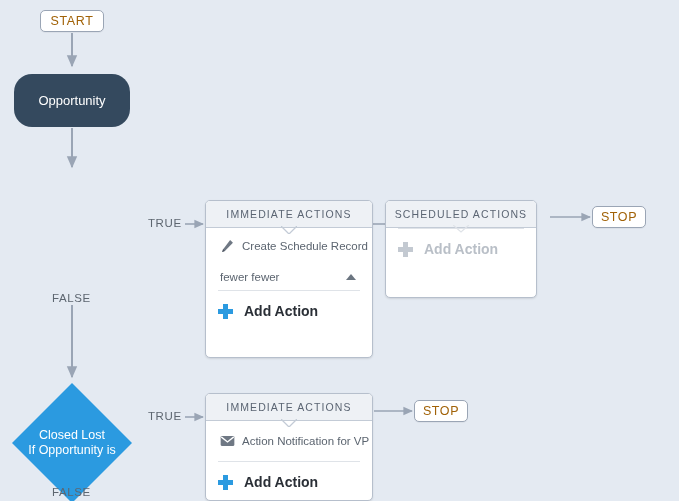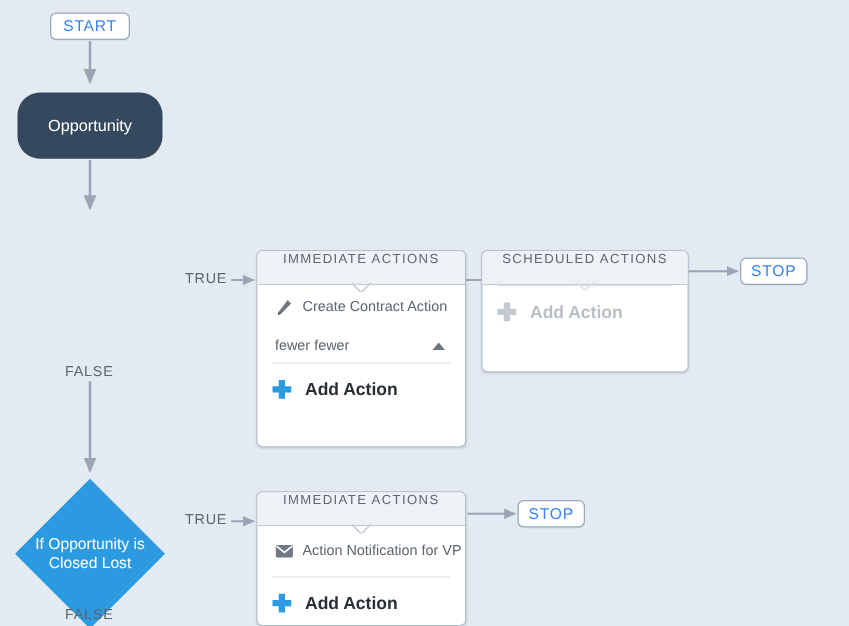--- a/index.html
+++ b/index.html
@@ -21,21 +21,21 @@
     height: 501px;
   }
   .abs { position: absolute; }
 
   
   .pill {
     box-sizing: border-box;
     background: #ffffff;
     border: 1px solid #9aa5b5;
     border-radius: 5px;
-    color: #3b82f6;
+    color: #a16207;
     font-size: 12.5px;
     letter-spacing: 0.6px;
     text-align: center;
     line-height: 20px;
     height: 22px;
     box-shadow: 0 1px 0 rgba(0,0,0,0.04);
   }
 
   
   .obj-node {
@@ -81,20 +81,21 @@
     box-sizing: border-box;
     position: relative;
     height: 27px;
     background: #eef1f5;
     border-bottom: 1px solid #c3cbd6;
     border-radius: 4px 4px 0 0;
     color: #5b6573;
     font-size: 10.5px;
     letter-spacing: 1.1px;
     display: flex;
+    align-items: center;
     justify-content: center;
   }
   .panel-notch {
     position: absolute;
     left: 50%;
     bottom: -7px;
     margin-left: -8px;
     width: 16px;
     height: 8px;
     overflow: hidden;
@@ -255,40 +256,40 @@
       </span>
     </div>
 
     <div class="action-row">
       <span class="ic">
         <svg width="14" height="14" viewBox="0 0 16 16">
           <path d="M11.6 1.2 L14.8 4.4 L5.6 13.6 L2.4 14.9 L3.6 11.6 Z" fill="#6f7884"></path>
           <path d="M2.4 14.9 L3.6 11.6 L5.6 13.6 Z" fill="#4d5560"></path>
         </svg>
       </span>
-      <span class="lbl">Create Contract Action</span>
+      <span class="lbl">Create Schedule Record</span>
     </div>
 
 
     <div class="showfewer-row">
       <span>fewer fewer</span>
       <span class="tri-up"></span>
     </div>
 
     <div class="divider"></div>
 
     <div class="addaction-row">
       <span class="ic">
           <span class="plus"></span>
         </span>
       <span>Add Action</span>
     </div>
   </div>
 
-  <div class="panel" style="left:385px; top:200px; width:166px; height:98px;">
+  <div class="panel" style="left:385px; top:200px; width:152px; height:98px;">
     <div class="panel-header">
       <span>SCHEDULED ACTIONS</span>
     </div>
 
 
     <div class="divider" style="position:relative;">
       <span class="panel-notch" style="bottom:-4px;">
         <svg width="16" height="8" viewBox="0 0 16 8">
           <path d="M0,0 L8,7 L16,0" fill="none" stroke="#dfe3e8" stroke-width="1.3"></path>
         </svg>
@@ -305,22 +306,22 @@
 
   <div class="pill abs" style="left:592px; top:206px; width:54px;">
     <span>STOP</span>
   </div>
 
   <div class="diamond-wrap" style="left:10px; top:381px; width:124px; height:124px;">
     <svg class="diamond-shape" viewBox="0 0 124 124">
       <polygon points="62,2 122,62 62,122 2,62" fill="#2b9ae0"></polygon>
     </svg>
     <div class="diamond-label" style="top:47px;">
+      <div>Closed Lost</div>
       <div>If Opportunity is</div>
-      <div>Closed Lost</div>
     </div>
   </div>
 
   <div class="edge-label" style="left:148px; top:410px;">TRUE</div>
   <div class="edge-label" style="left:52px; top:486px;">FALSE</div>
 
   <div class="panel" style="left:205px; top:393px; width:168px; height:108px;">
     <div class="panel-header">
       <span>IMMEDIATE ACTIONS</span>
       <span class="panel-notch">

